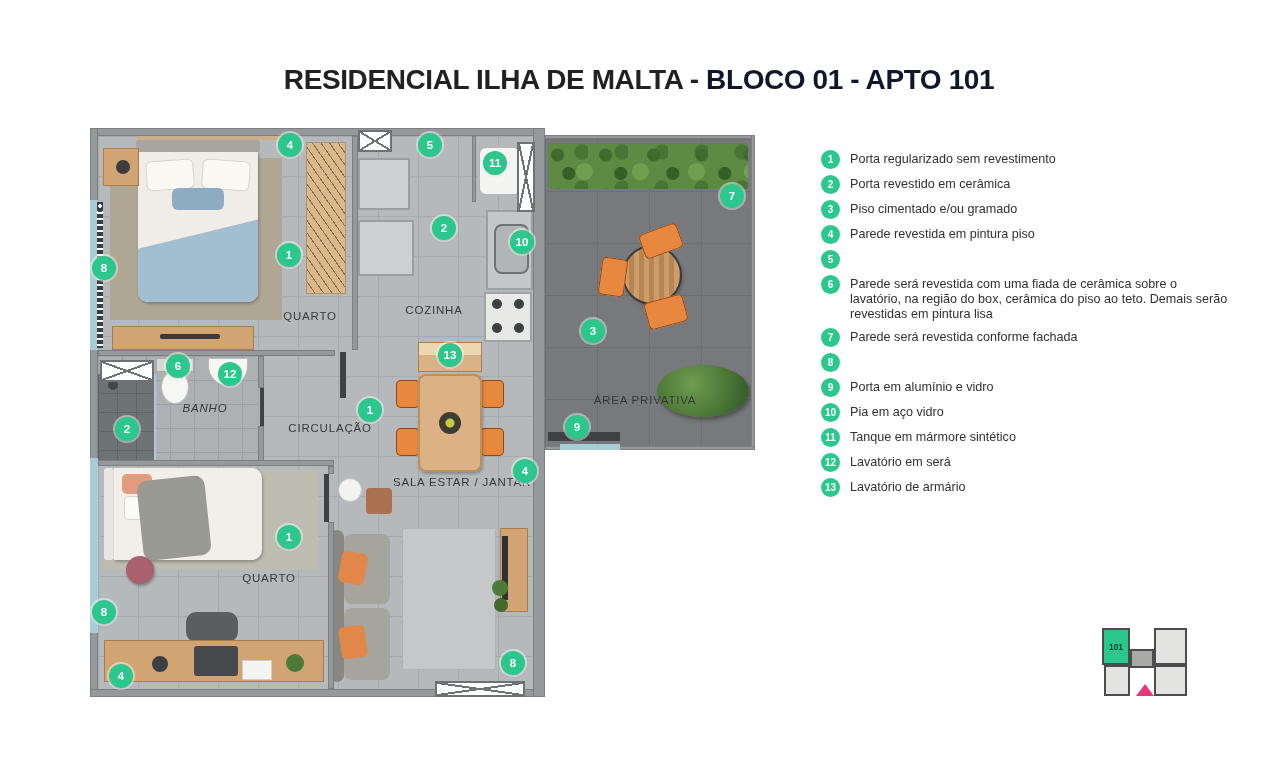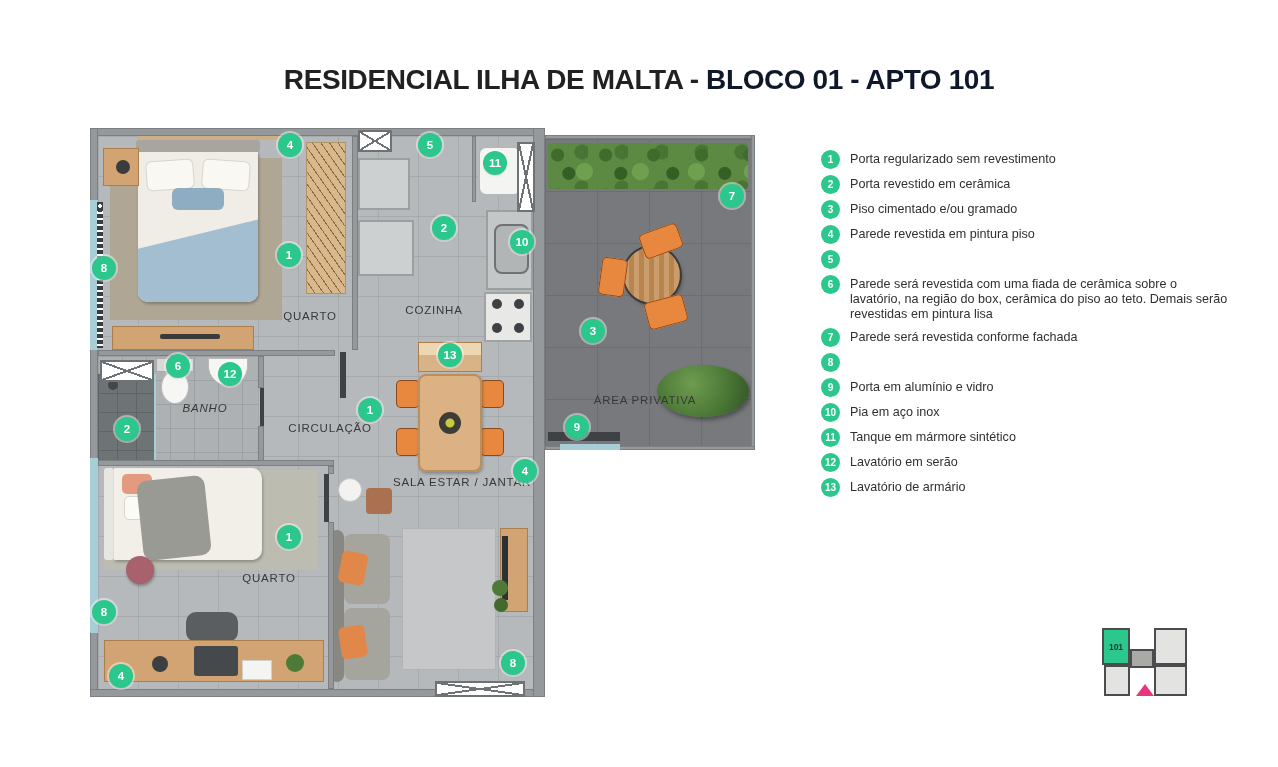--- a/index.html
+++ b/index.html
@@ -278,29 +278,29 @@
     </div>
     <div class="legend-row">
       <span class="badge">8</span>
     </div>
     <div class="legend-row">
       <span class="badge">9</span>
       <span class="legend-text">Porta em alumínio e vidro</span>
     </div>
     <div class="legend-row">
       <span class="badge">10</span>
-      <span class="legend-text">Pia em aço inox</span>
+      <span class="legend-text">Pia em aço vidro</span>
     </div>
     <div class="legend-row">
       <span class="badge">11</span>
       <span class="legend-text">Tanque em mármore sintético</span>
     </div>
     <div class="legend-row">
       <span class="badge">12</span>
-      <span class="legend-text">Lavatório em serão</span>
+      <span class="legend-text">Lavatório em será</span>
     </div>
     <div class="legend-row">
       <span class="badge">13</span>
       <span class="legend-text">Lavatório de armário</span>
     </div>
   </div>
 
 <div class="keyplan">
   <div class="kp-unit kp-green" style="left:0;top:0;width:28px;height:37px;">101</div>
   <div class="kp-unit" style="left:2px;top:37px;width:26px;height:31px;"></div>

